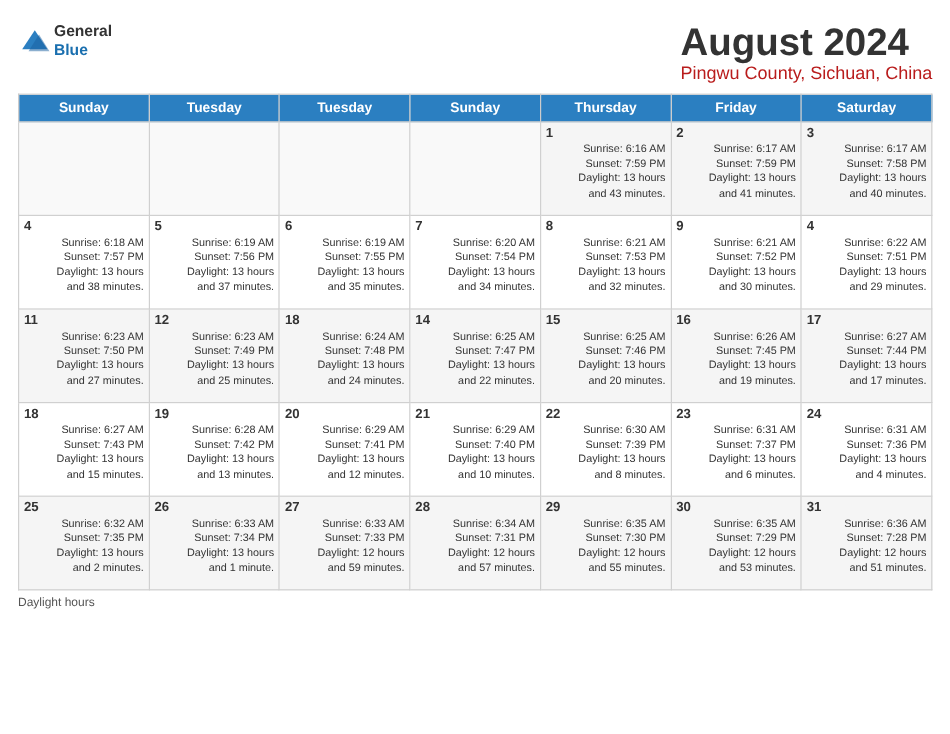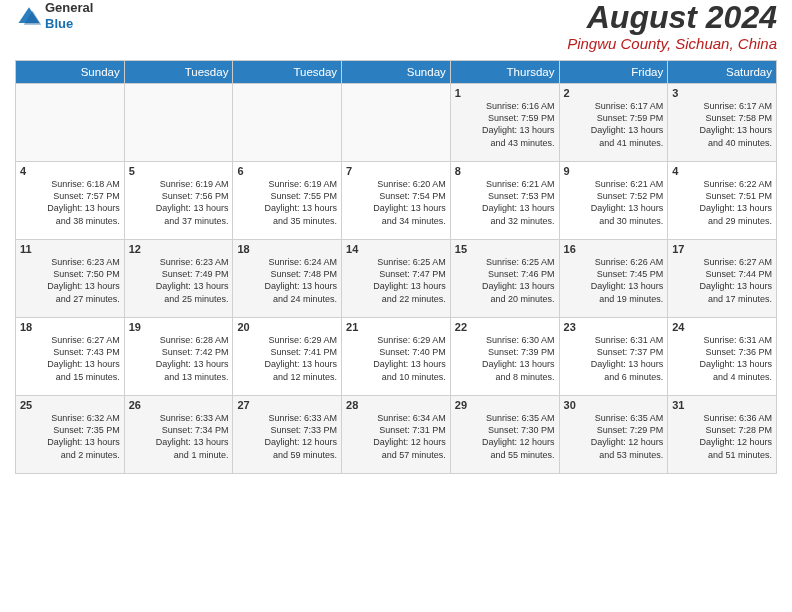--- a/index.html
+++ b/index.html
@@ -6,21 +6,21 @@
     body {
       width: 792px;
       height: 612px;
       font-family: Arial, sans-serif;
       background: #fff;
       overflow: hidden;
     }
     .page {
       width: 792px;
       height: 612px;
-      padding: 0 15px;
+      padding: 18px 15px;
     }
     .header {
       display: flex;
       justify-content: space-between;
       align-items: flex-start;
       margin-bottom: 8px;
     }
     .logo {
       display: flex;
       align-items: center;
@@ -31,45 +31,43 @@
       font-weight: bold;
       line-height: 1.2;
     }
     .logo-text .general { color: #333; }
     .logo-text .blue { color: #1a6faf; }
     .logo-icon {
       width: 28px;
       height: 28px;
     }
     .title-block {
-      text-align: right;
-      font-style: italic;
     }
     .month-year {
       font-size: 32px;
       font-weight: bold;
       color: #333;
       line-height: 1.1;
     }
     .location {
       font-size: 15px;
       color: #b91c1c;
     }
     .calendar {
       width: 100%;
       border-collapse: collapse;
       table-layout: fixed;
     }
     .calendar th {
       background: #2b7fc1;
       color: #fff;
       font-size: 11.5px;
-      font-weight: normal;
+      font-weight: bold;
       padding: 5px 4px;
-      text-align: right;
+      text-align: center;
       border: 1px solid #ccc;
     }
     .calendar td {
       border: 1px solid #d0d0d0;
       vertical-align: top;
       padding: 3px 4px;
       font-size: 9.5px;
       color: #333;
       height: 78px;
       background: #fff;
@@ -271,13 +269,16 @@
             <div class="day-info">Sunrise: 6:35 AM<br>Sunset: 7:29 PM<br>Daylight: 12 hours<br>and 53 minutes.</div>
           </td>
           <td>
             <span class="day-num">31</span>
             <div class="day-info">Sunrise: 6:36 AM<br>Sunset: 7:28 PM<br>Daylight: 12 hours<br>and 51 minutes.</div>
           </td>
         </tr>
       </tbody>
   </table>
 
+  <div class="footer">
+    <span>Daylight hours</span>
+  </div>
 </div>
 
 </body></html>

